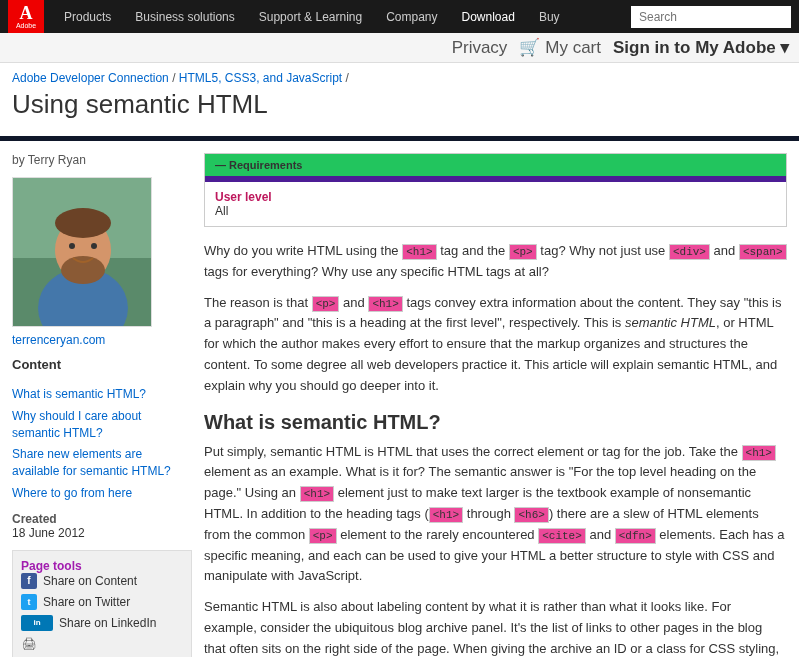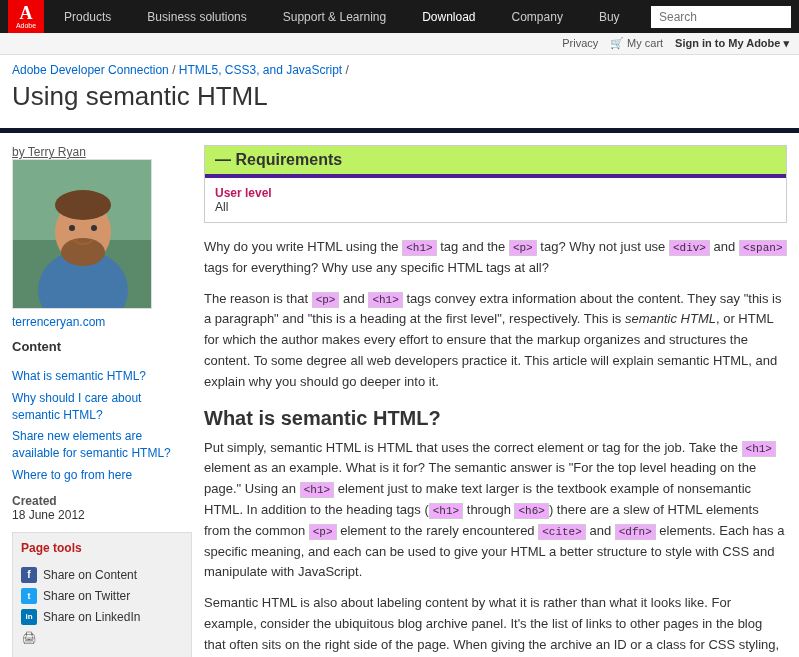--- a/index.html
+++ b/index.html
@@ -33,21 +33,21 @@
     }
     #adobe-logo .adobe-text {
       color: #fff;
       font-size: 7px;
       line-height: 1;
     }
     .nav-items {
       display: flex;
       align-items: center;
       flex: 1;
-      gap: 12px;
+      gap: 0;
     }
     .nav-item {
       color: #ccc;
       font-size: 12px;
       padding: 0 12px;
       height: 33px;
       display: flex;
       align-items: center;
       cursor: pointer;
       white-space: nowrap;
@@ -56,34 +56,34 @@
     .nav-search {
       margin-left: auto;
       display: flex;
       align-items: center;
     }
     .search-box {
       background: #fff;
       border: none;
       padding: 3px 8px;
       font-size: 12px;
-      width: 140px;
+      width: 160px;
       height: 22px;
       color: #999;
     }
 
     
     #secondary-nav {
       background: #f5f5f5;
       border-bottom: 1px solid #ddd;
       display: flex;
       justify-content: flex-end;
-      align-items: flex-start;
+      align-items: center;
       padding: 4px 10px;
-      font-size: 11px;
+      font-size: 17px;
       gap: 12px;
     }
     .sec-nav-item {
       color: #555;
       cursor: pointer;
       display: flex;
       align-items: center;
       gap: 4px;
     }
     .sign-in { color: #333; font-weight: bold; cursor: pointer; }
@@ -116,22 +116,21 @@
     }
 
     
     #sidebar {
       width: 180px;
       flex-shrink: 0;
     }
     .author-name {
       font-size: 12px;
       color: #555;
-      margin-bottom: 0;
-      text-decoration: underline;
+      margin-bottom: 10px;
     }
     .author-name span { font-weight: normal; }
     .author-photo {
       width: 140px;
       height: 150px;
       background: linear-gradient(135deg, #8bc 0%, #6a9 30%, #9b7 60%, #876 100%);
       border: 1px solid #ddd;
       margin-bottom: 6px;
       position: relative;
       overflow: hidden;
@@ -175,58 +174,58 @@
     
     .page-tools-box {
       background: #f0f0f0;
       border: 1px solid #ddd;
       padding: 8px;
       margin-top: 8px;
     }
     .page-tools-title {
       font-size: 12px;
       font-weight: bold;
-      margin-bottom: 12px;
-      color: #b91c1c;
+      margin-bottom: 0;
+      color: #a21caf;
     }
     .tool-item {
       display: flex;
       align-items: center;
       gap: 6px;
       margin-bottom: 5px;
       font-size: 12px;
       color: #333;
       cursor: pointer;
     }
     .fb-icon { width: 16px; height: 16px; background: #3b5998; border-radius: 2px; display: flex; align-items: center; justify-content: center; color: #fff; font-size: 10px; font-weight: bold; }
     .tw-icon { width: 16px; height: 16px; background: #1da1f2; border-radius: 2px; display: flex; align-items: center; justify-content: center; color: #fff; font-size: 9px; font-weight: bold; }
-    .li-icon { width: 16px; height: 16px; background: #0077b5; border-radius: 2px; display: flex; align-items: center; justify-content: center; color: #fff; font-size: 8px; font-weight: bold; }
+    .li-icon { width: 32px; height: 16px; background: #0077b5; border-radius: 2px; display: flex; align-items: center; justify-content: center; color: #fff; font-size: 8px; font-weight: bold; }
     .print-icon { width: 16px; height: 16px; display: flex; align-items: center; justify-content: center; color: #555; font-size: 12px; }
 
     
     #main-content {
       flex: 1;
       min-width: 0;
     }
 
     
     .requirements-box {
       border: 1px solid #ccc;
       margin-bottom: 14px;
     }
     .req-header {
-      background: #bef264;
+      background: #22c55e;
       padding: 5px 10px;
-      font-size: 16px;
+      font-size: 11px;
       font-weight: bold;
       color: #333;
       display: flex;
       align-items: center;
       gap: 6px;
-      border-bottom: 4px solid #4c1d95;
+      border-bottom: 6px solid #4c1d95;
     }
     .req-body {
       padding: 8px 10px;
     }
     .req-field-label {
       font-size: 12px;
       font-weight: bold;
       color: #be185d;
     }
     .req-field-value {
@@ -243,40 +242,40 @@
     }
     .article-h2 {
       font-size: 20px;
       font-weight: bold;
       color: #333;
       margin: 14px 0 8px;
     }
     code {
       font-family: 'Courier New', monospace;
       font-size: 11px;
-      background: #f0abfc;
+      background: #ec4899;
       border: 1px solid #ccc;
       padding: 1px 3px;
       color: #333;
     }
   </style>
 </head>
 <body>
 
 <div id="top-nav">
   <div id="adobe-logo">
     <span class="a-letter">A</span>
     <span class="adobe-text">Adobe</span>
   </div>
   <div class="nav-items">
     <span class="nav-item">Products</span>
     <span class="nav-item">Business solutions</span>
     <span class="nav-item">Support &amp; Learning</span>
+    <span class="nav-item">Company</span>
     <span class="nav-item active">Download</span>
-    <span class="nav-item">Company</span>
     <span class="nav-item">Buy</span>
   </div>
   <div class="nav-search">
     <input class="search-box" type="text" placeholder="Search" style="">
   </div>
 </div>
 
 <div id="secondary-nav">
   <span class="sec-nav-item">Privacy</span>
   <span class="sec-nav-item">🛒 My cart</span>

